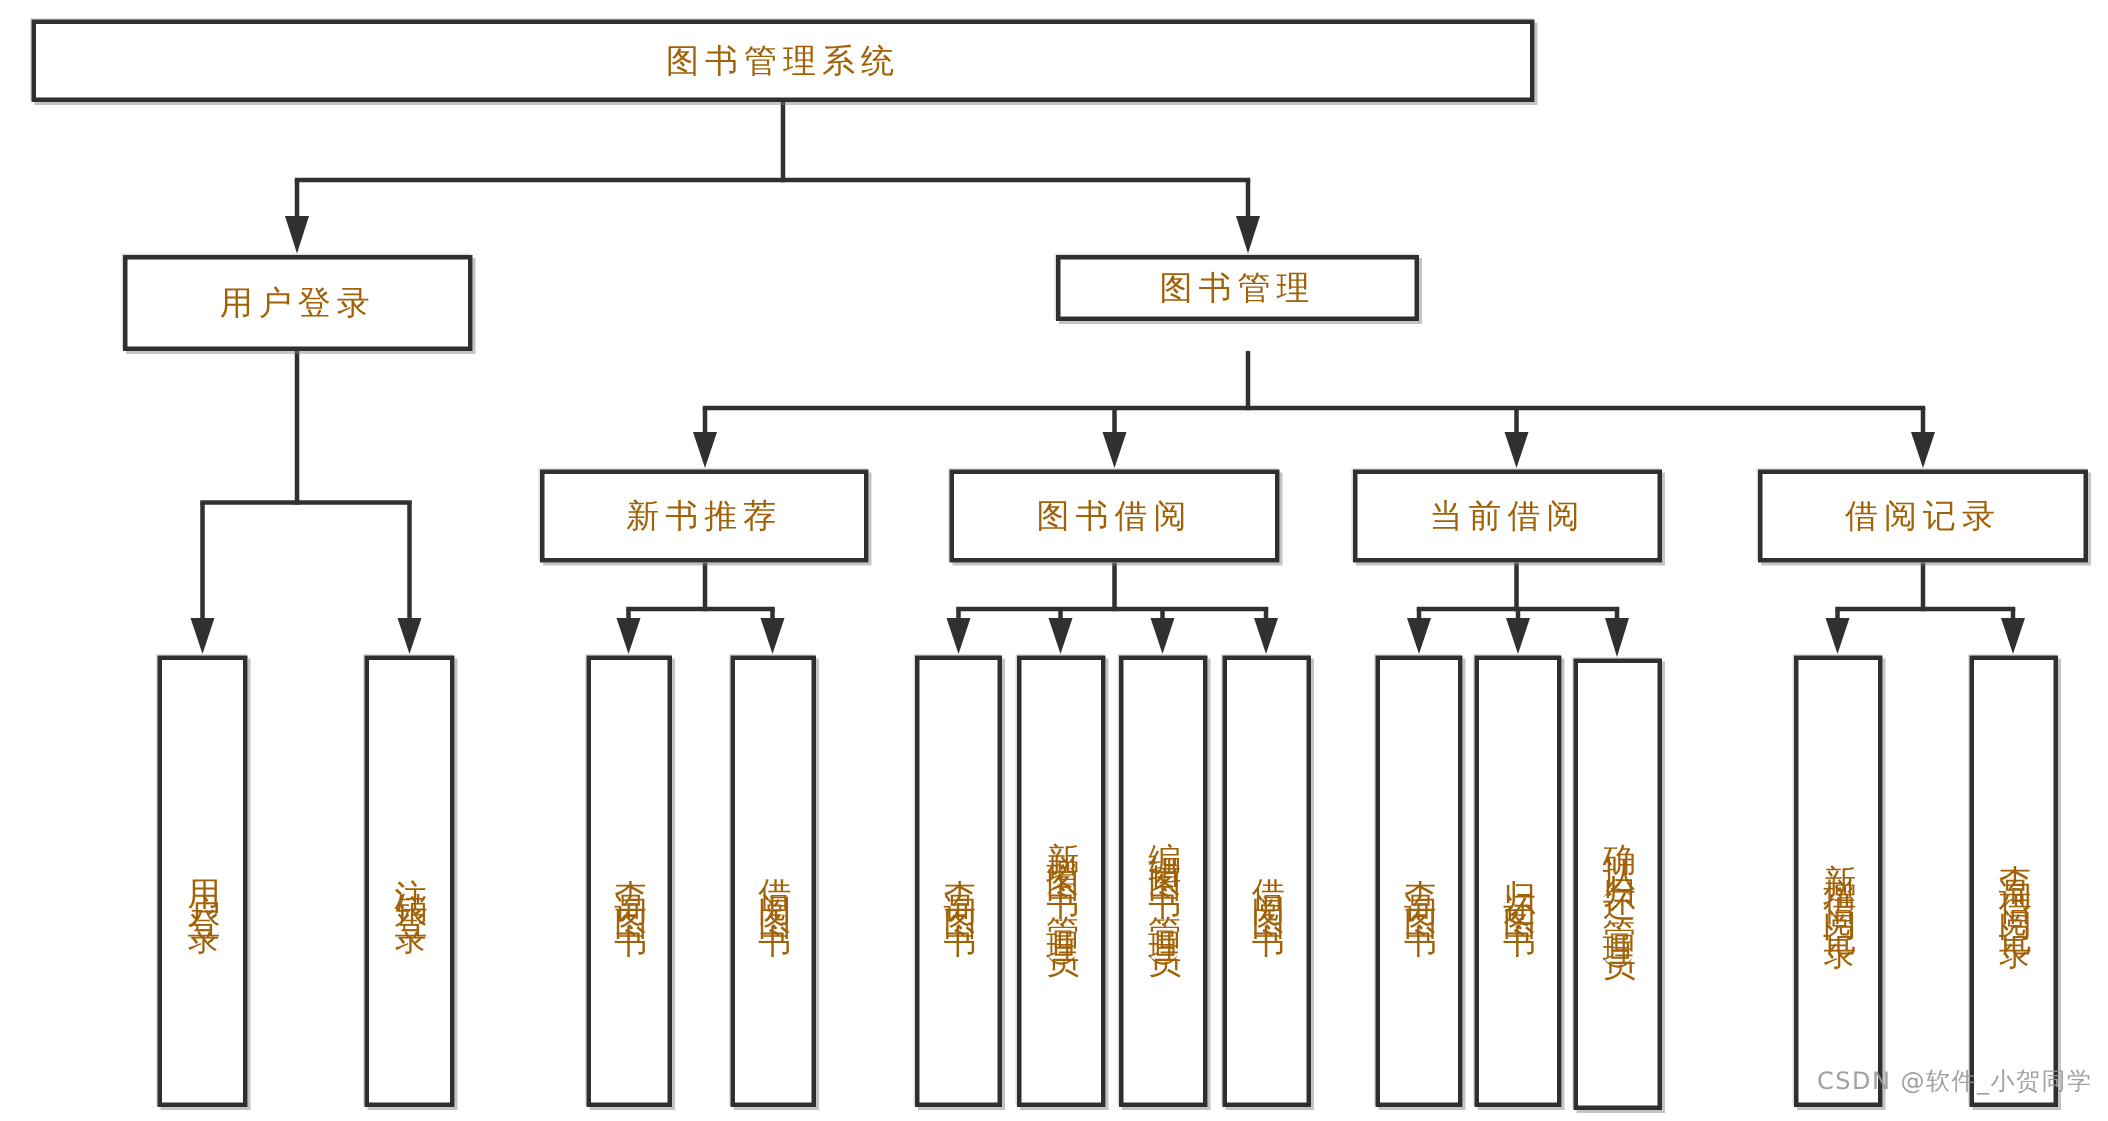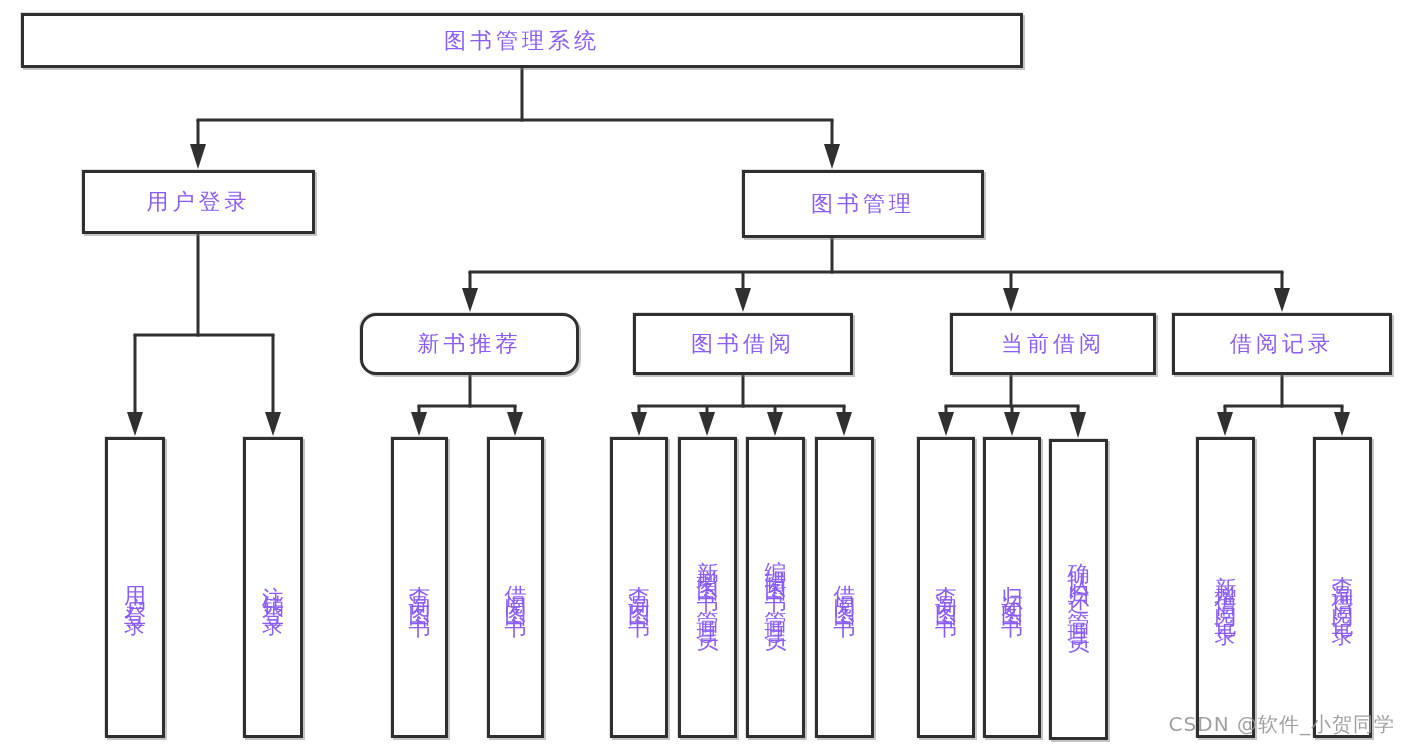--- a/index.html
+++ b/index.html
@@ -20,40 +20,40 @@
   .connectors polygon { fill: #303030; }
   .box {
     position: absolute;
     box-sizing: border-box;
     background: #ffffff;
     border: 3px solid #2f2f2f;
     box-shadow: 2px 2px 0 rgba(125,125,125,0.45), -1px -1px 0 rgba(125,125,125,0.25);
     display: flex;
     align-items: center;
     justify-content: center;
-    color: #8b5cf6;
+    color: #a16207;
   }
   .box.h span {
     font-size: 22px;
     letter-spacing: 4px;
     white-space: nowrap;
   }
   .box.v span {
     writing-mode: vertical-rl;
     text-orientation: mixed;
     font-size: 22px;
     letter-spacing: 10px;
     line-height: 1;
     white-space: nowrap;
   }
   .watermark {
     position: absolute;
     top: 711px;
     right: 10px;
-    font-size: 20px;
+    font-size: 16px;
     color: rgba(152,152,152,0.92);
     letter-spacing: 1px;
     z-index: 5;
     white-space: nowrap;
   }
 </style>
 </head>
 <body>
 
 <div class="canvas">
@@ -134,31 +134,31 @@
     </g>
   </svg>
 
   <div class="box h" style="left:21px; top:13px; width:1002px; height:55px;">
     <span>图书管理系统</span>
   </div>
 
   <div class="box h" style="left:82px; top:170px; width:233px; height:64px;">
     <span>用户登录</span>
   </div>
-  <div class="box h" style="left:742px; top:170px; width:242px; height:68px;text-align:center;">
+  <div class="box h" style="left:704px; top:170px; width:242px; height:44px;text-align:center;">
     <span>图书管理</span>
   </div>
 
-  <div class="box h" style="left:360px; top:313px; width:219px; height:62px;border-radius:16px;">
+  <div class="box h" style="left:360px; top:313px; width:219px; height:62px;">
     <span>新书推荐</span>
   </div>
   <div class="box h" style="left:633px; top:313px; width:220px; height:62px;justify-content:center;">
     <span>图书借阅</span>
   </div>
-  <div class="box h" style="left:902px; top:313px; width:206px; height:62px;margin-left:48px;">
+  <div class="box h" style="left:902px; top:313px; width:206px; height:62px;">
     <span>当前借阅</span>
   </div>
   <div class="box h" style="left:1172px; top:313px; width:220px; height:62px;align-items:center;">
     <span>借阅记录</span>
   </div>
 
   <div class="box v" style="left:105px; top:437px; width:60px; height:301px;">
     <span>用户登录</span>
   </div>
   <div class="box v" style="left:243px; top:437px; width:60px; height:301px;">

